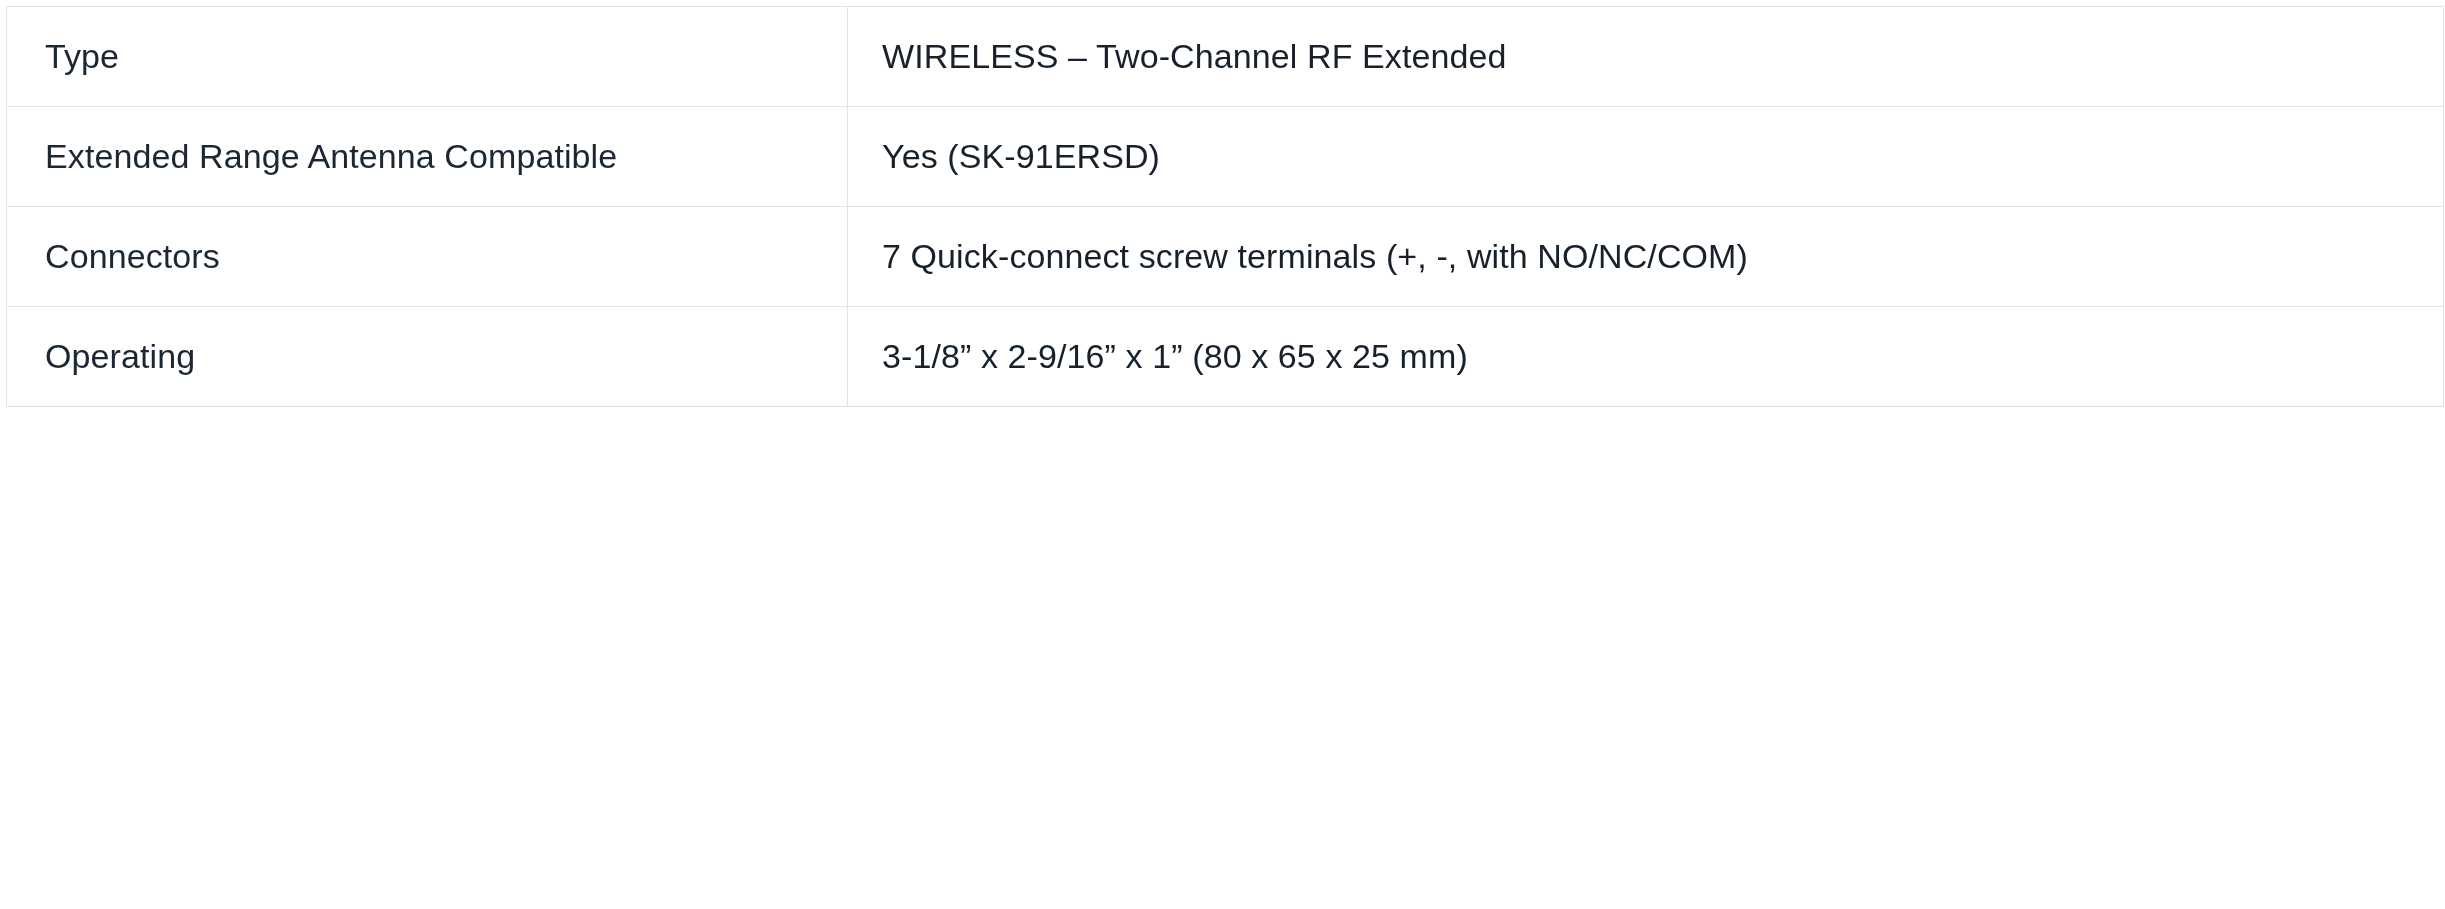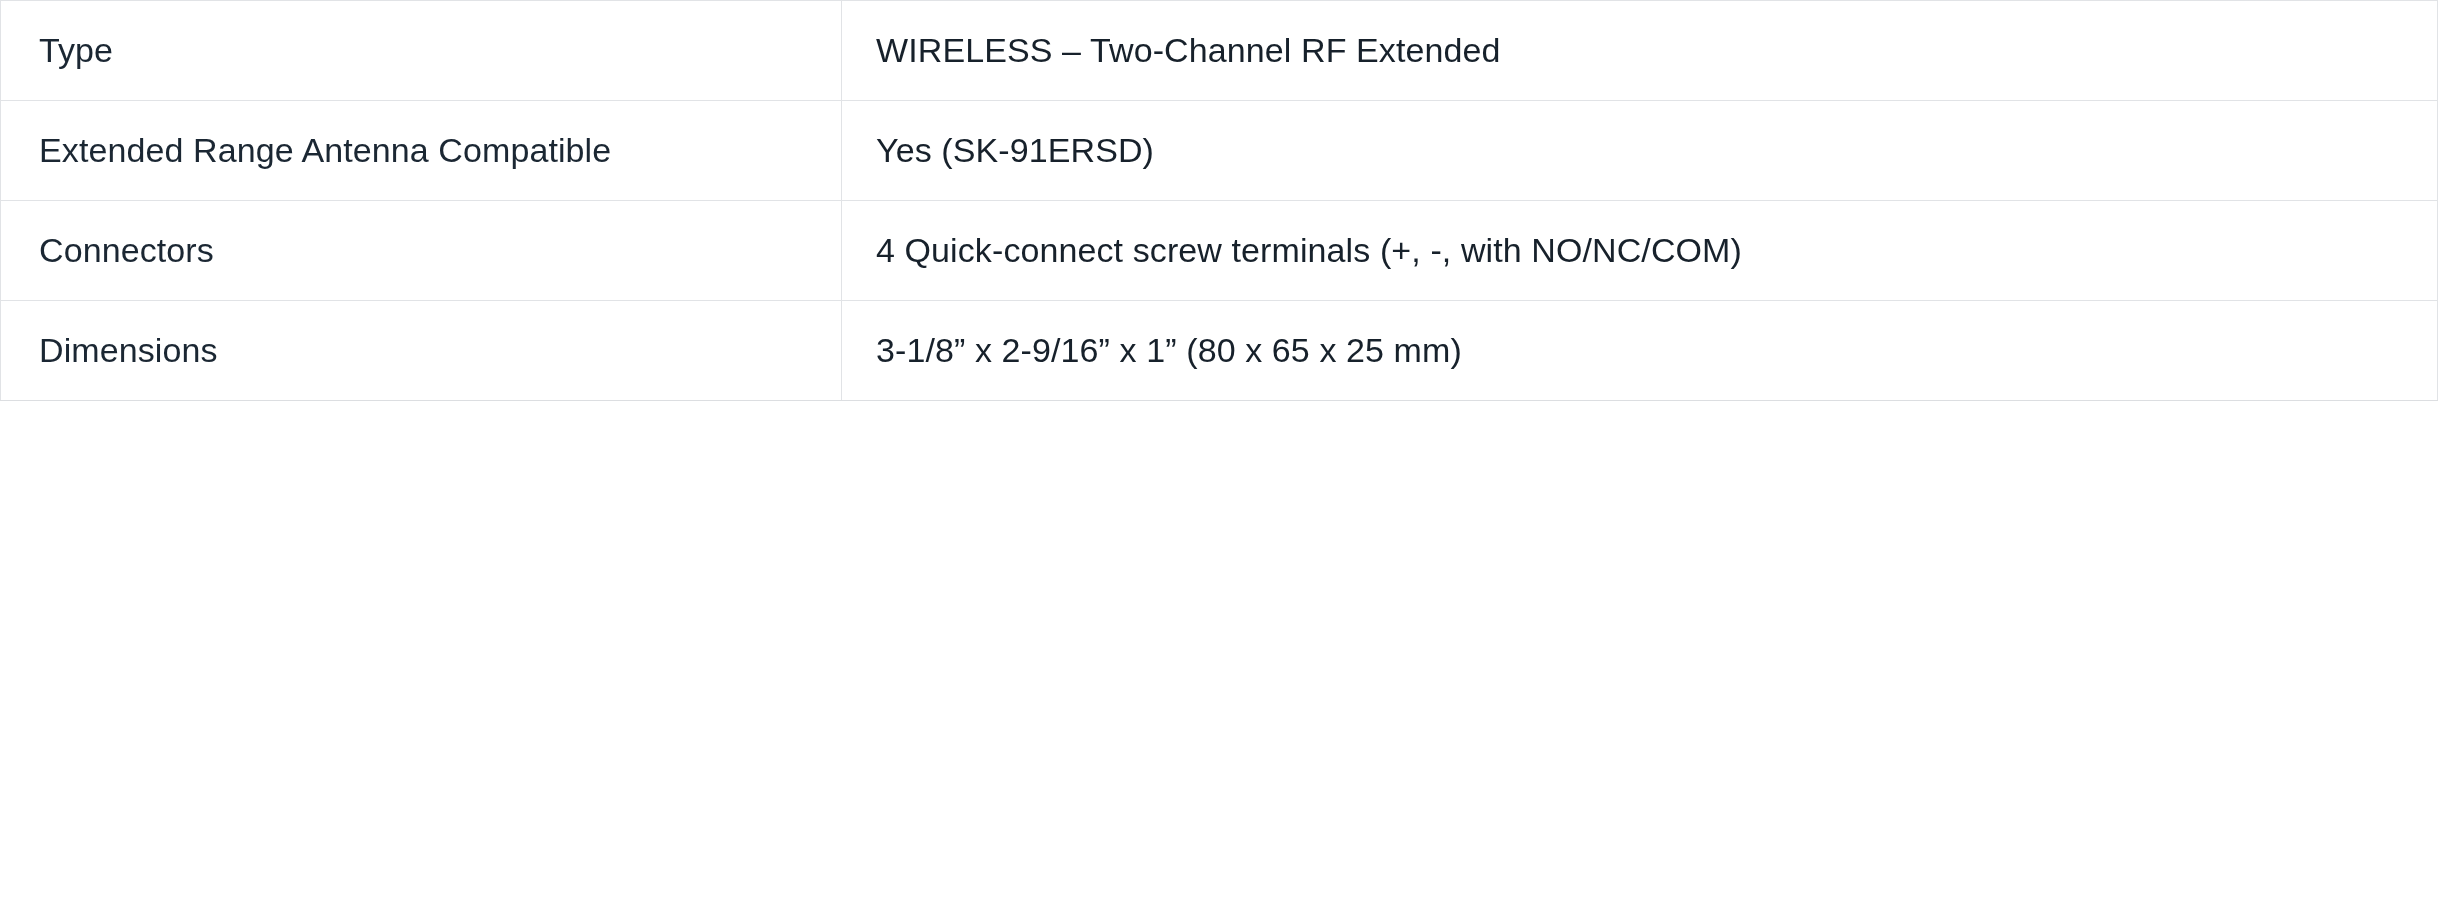--- a/index.html
+++ b/index.html
@@ -14,21 +14,21 @@
     overflow: hidden;
     font-family: "Liberation Sans", "DejaVu Sans", sans-serif;
     color: #1b2733;
     -webkit-font-smoothing: antialiased;
   }
 
   .spec-wrap {
     width: 2445px;
     height: 909px;
     box-sizing: border-box;
-    padding: 0;
+    padding: 6px;
     background: #ffffff;
   }
 
   table.spec-table {
     border-collapse: collapse;
     width: 2437px;
     margin: 0;
     table-layout: fixed;
     background: #ffffff;
   }
@@ -81,21 +81,21 @@
         <tr>
           <td class="cell-label">Type</td>
           <td class="cell-value">WIRELESS – Two-Channel RF Extended</td>
         </tr>
         <tr>
           <td class="cell-label">Extended Range Antenna Compatible</td>
           <td class="cell-value">Yes (SK-91ERSD)</td>
         </tr>
         <tr>
           <td class="cell-label">Connectors</td>
-          <td class="cell-value">4 Quick-connect screw terminals (+, -, with NO/NC/COM)</td>
+          <td class="cell-value">7 Quick-connect screw terminals (+, -, with NO/NC/COM)</td>
         </tr>
         <tr>
-          <td class="cell-label">Dimensions</td>
+          <td class="cell-label">Operating</td>
           <td class="cell-value">3-1/8” x 2-9/16” x 1” (80 x 65 x 25 mm)</td>
         </tr>
       </tbody>
   </table>
 </div>
 
 </body></html>

